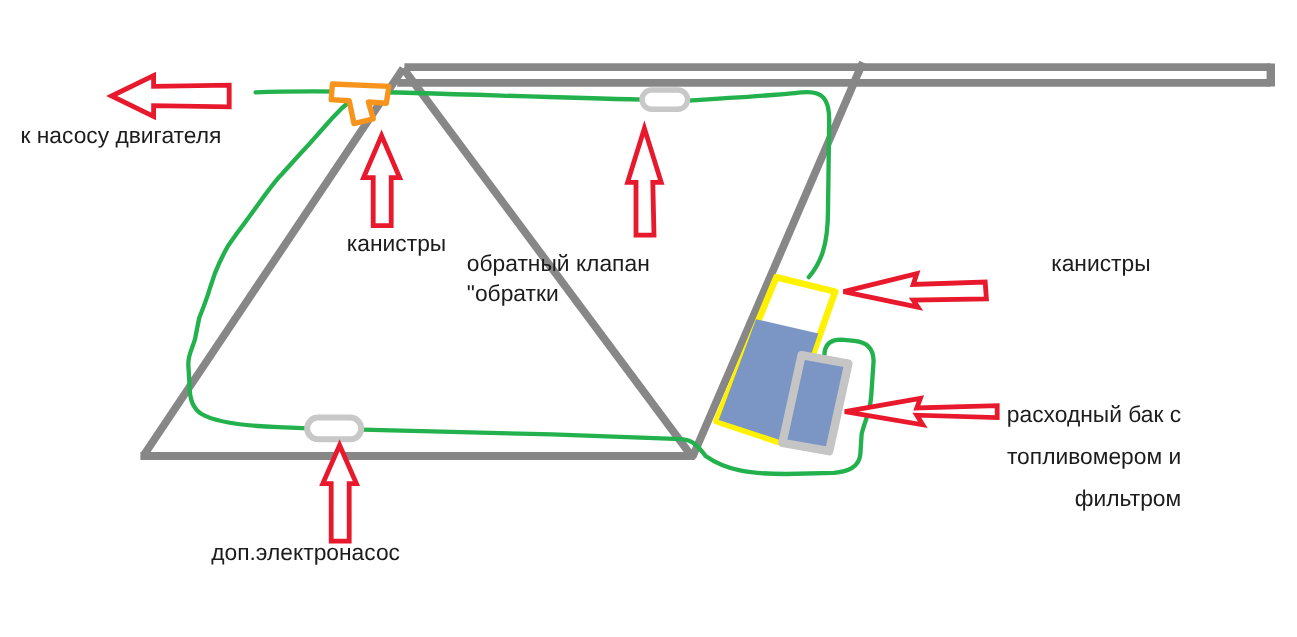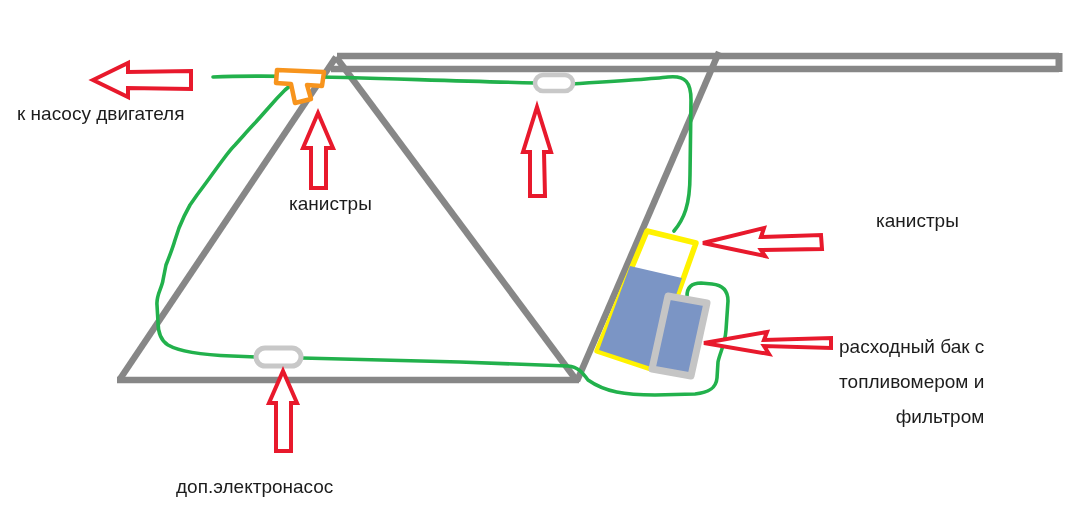--- a/index.html
+++ b/index.html
@@ -5,21 +5,21 @@
   html,body{margin:0;padding:0;background:#ffffff;}
   body{font-family:"Liberation Sans","DejaVu Sans",sans-serif;}
   .stage{position:relative;width:1081px;height:531px;background:#ffffff;overflow:hidden;}
   .stage svg{position:absolute;left:0;top:0;}
   .lbl{position:absolute;color:#1c1c1c;font-size:19px;line-height:25px;white-space:pre-line;}
   .lbl-engine{left:17px;top:101px;}
   .lbl-tee{left:289px;top:191px;}
   .lbl-checkvalve{left:389px;top:208px;line-height:25px;}
   .lbl-canisters{left:876px;top:208px;}
   .lbl-tank{left:839px;top:329px;line-height:35px;text-align:right;}
-  .lbl-pump{left:176px;top:474px;text-align:center;}
+  .lbl-pump{left:176px;top:449px;text-align:center;}
 </style>
 </head>
 <body>
 
 <div class="stage">
 
   <svg width="1081" height="531" viewBox="0 0 1081 531">
 
     <g stroke="#878787" stroke-width="6.5" fill="none">
       <path d="M337 56 H1059"></path>
@@ -61,18 +61,20 @@
       <polygon points="318,113 333,148 326,148 326,188 311,188 311,148 303,148"></polygon>
       <polygon points="537,107 551,152 544,152 545,196 530,196 530,152 523,152"></polygon>
       <polygon points="283,371 297,403 291,403 291,451 276,451 276,403 269,403"></polygon>
       <polygon points="703,243 764,228 761,237 821,235 822,249 761,250 765,256"></polygon>
       <polygon points="704,343 767,332 764,340 831,338 831,348 764,346 769,354"></polygon>
     </g>
   </svg>
 
   <div class="lbl lbl-engine">к насосу двигателя</div>
   <div class="lbl lbl-tee">канистры</div>
+  <div class="lbl lbl-checkvalve">обратный клапан
+"обратки</div>
   <div class="lbl lbl-canisters">канистры</div>
   <div class="lbl lbl-tank">расходный бак с
 топливомером и
 фильтром</div>
   <div class="lbl lbl-pump">доп.электронасос</div>
 </div>
 
 </body></html>

